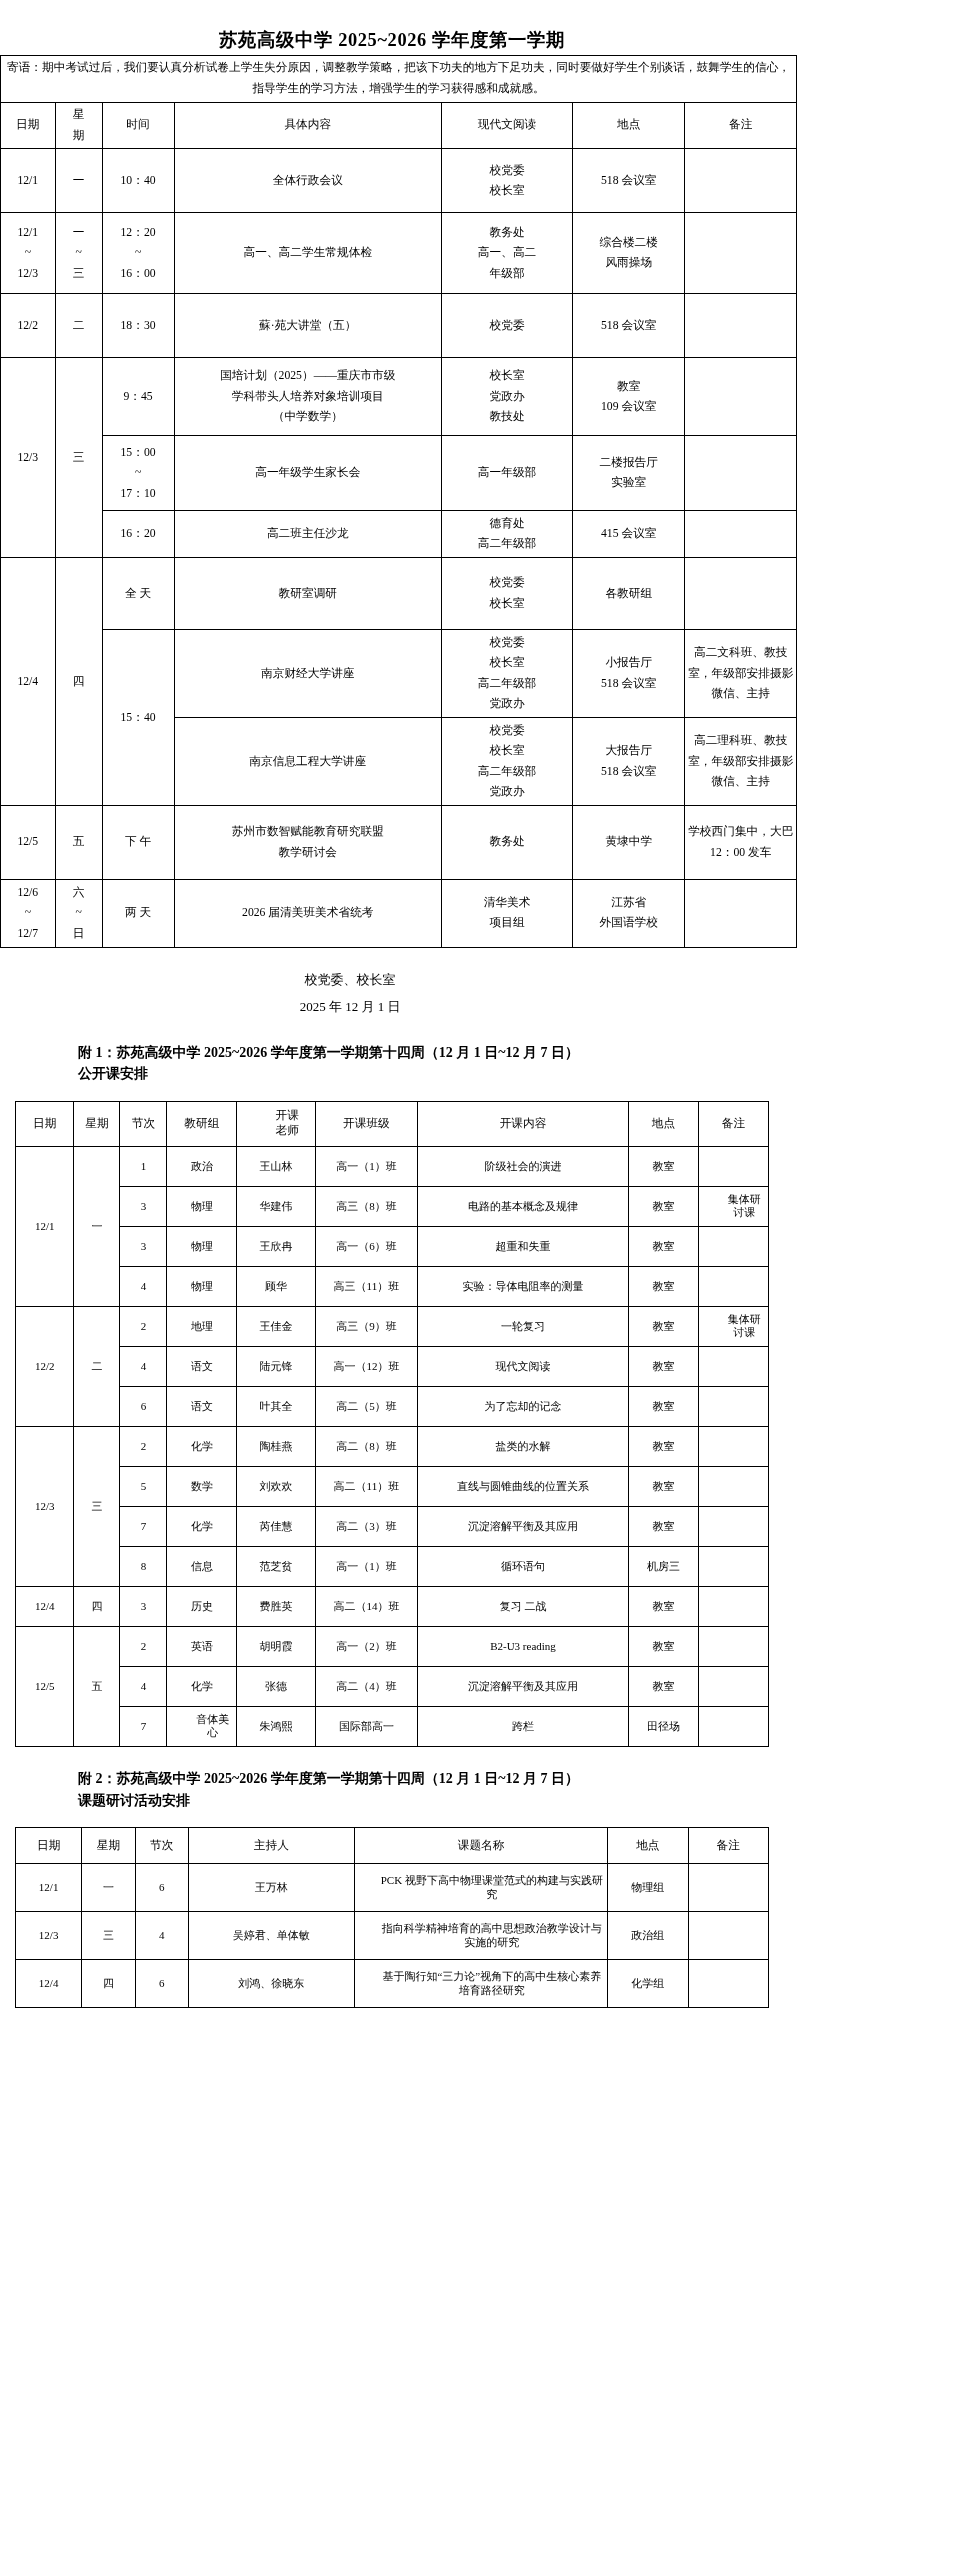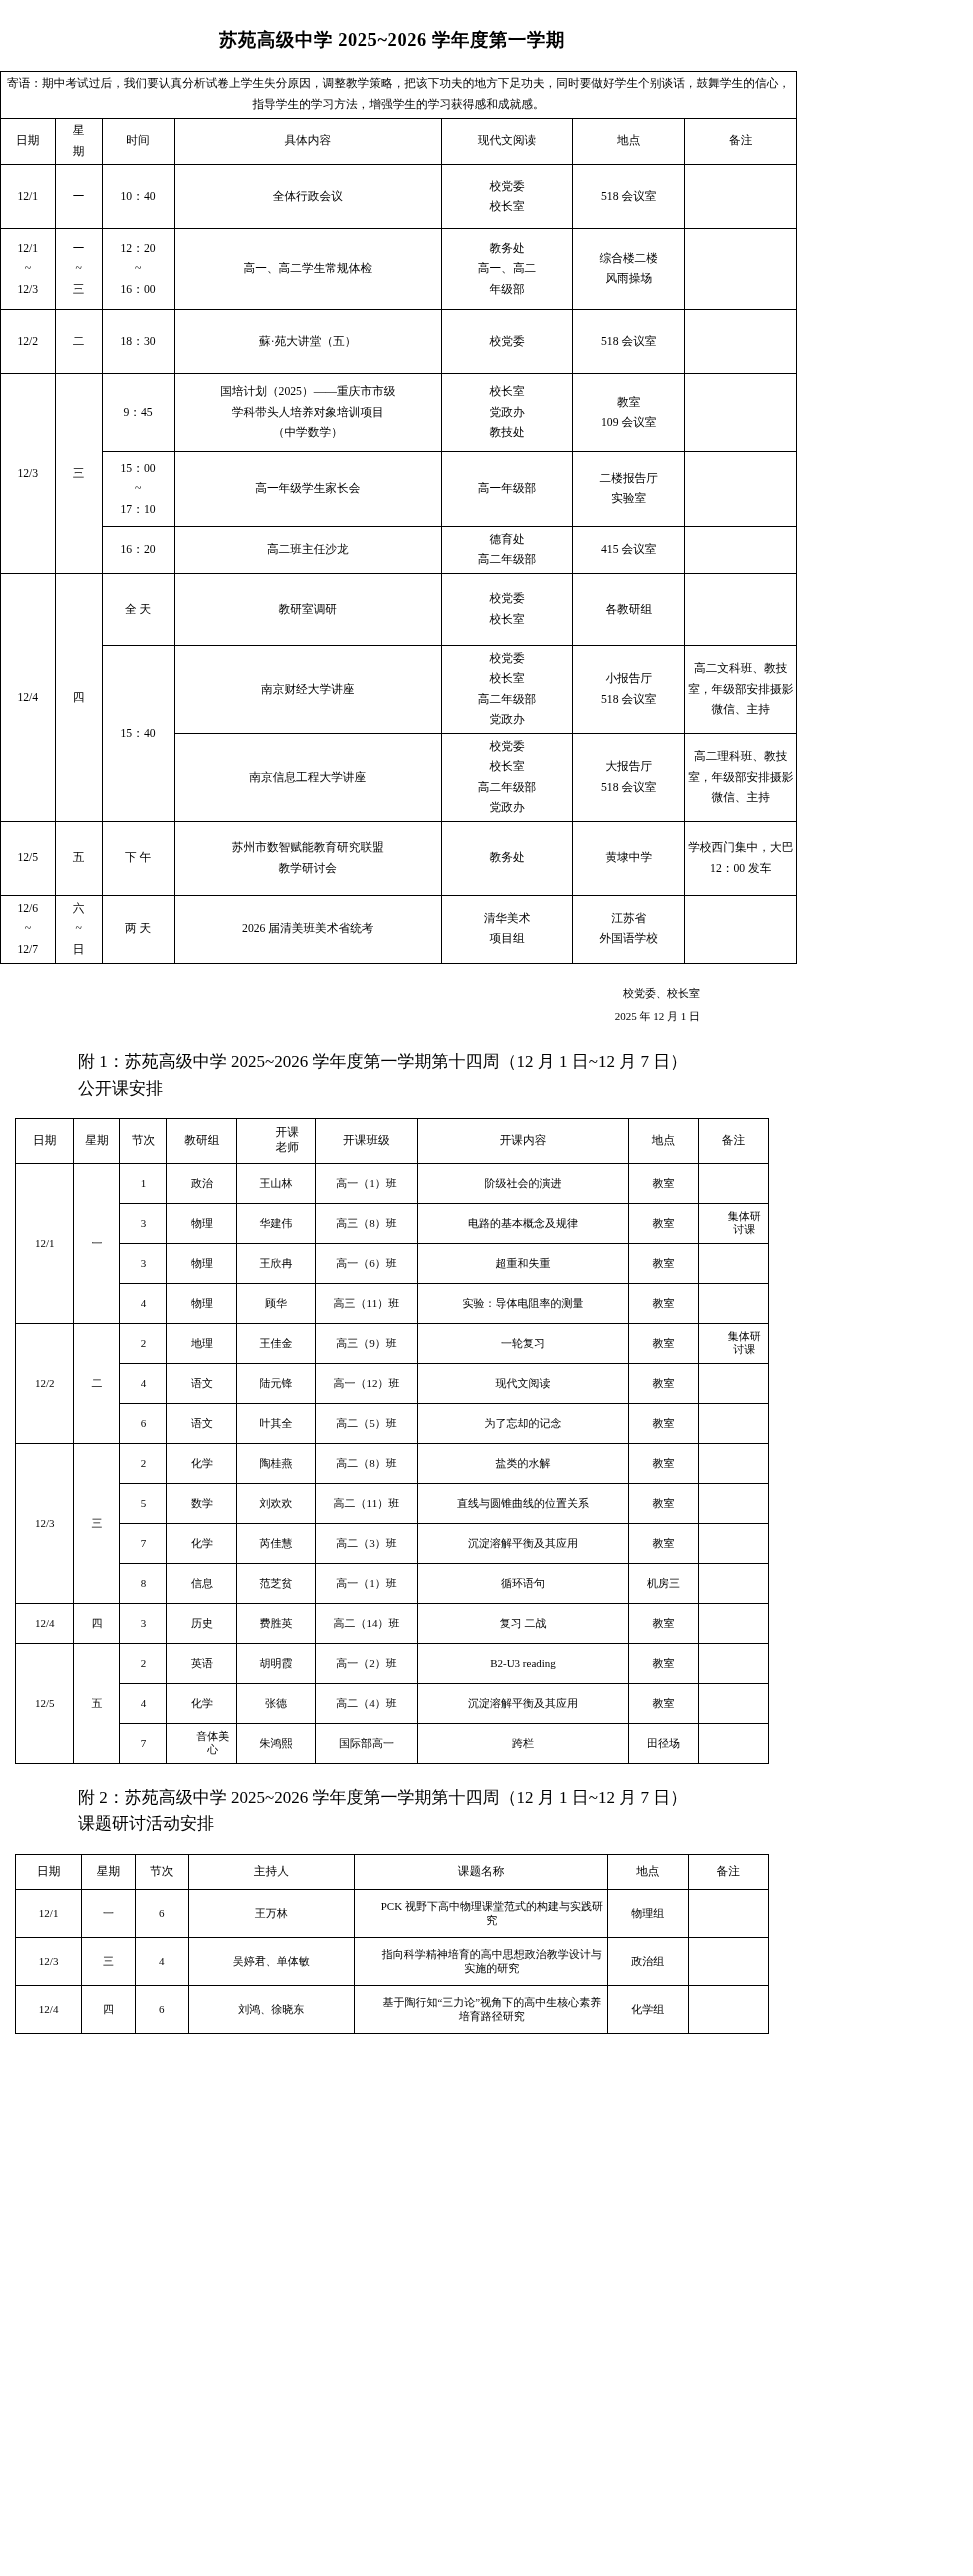--- a/index.html
+++ b/index.html
@@ -20,21 +20,21 @@
     margin:0;
     padding-top:27px;
     line-height:1.5;
   }
   .doc-title.second { padding-top:13.5px; padding-bottom:4.9px; }
 
   
   table.grid {
     border-collapse:collapse;
     table-layout:fixed;
-    margin:16px auto;
+    margin:0 auto;
     padding-left:36px;
   }
   table.grid td, table.grid th {
     border:0.6px solid #000000;
     text-align:center;
     vertical-align:middle;
     font-size:11.7px;
     line-height:1.75;
     padding:2.5px 1.8px;
     word-wrap:break-word;
@@ -47,31 +47,31 @@
     padding:8.6px 11px 9.8px 11px;
     text-indent:0;
   }
   .hdr td { font-size:12.3px; padding:6.1px 1.2px; }
   .vert-2 { line-height:1.25; }
   .nowrapcell { white-space:nowrap; }
   .small { font-size:10.4px; line-height:1.7; }
 
   
   .signature {
-    text-align:right;
+    text-align:center;
     padding-right:84px;
-    font-size:11px;
+    font-size:13px;
     line-height:2.1;
     margin-top:18.4px;
   }
 
   
   .appendix-title {
-    font-size:17px;
-    font-weight:normal;
+    font-size:14px;
+    font-weight:bold;
     line-height:1.55;
     margin:21px 0 0 0;
     padding-left:78px;
     padding-right:74px;
   }
   .appendix-title .l2 { display:block; }
 
   
   table.sub {
     border-collapse:collapse;

